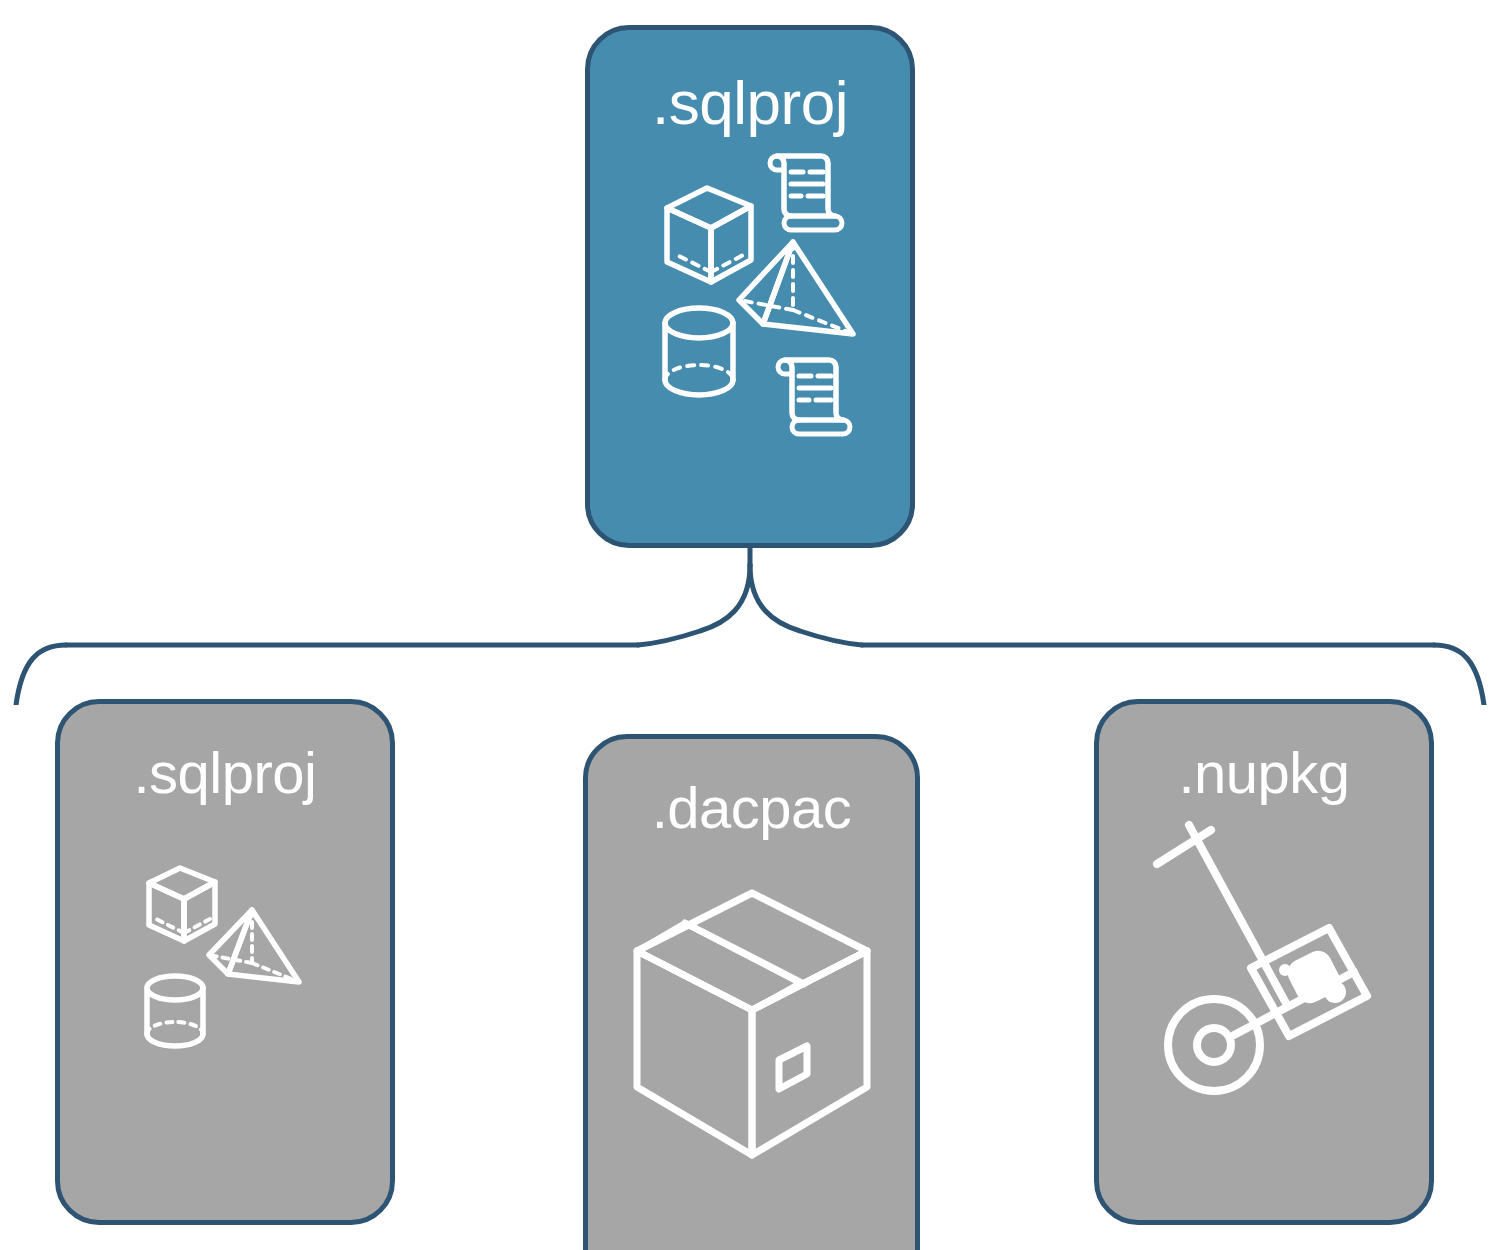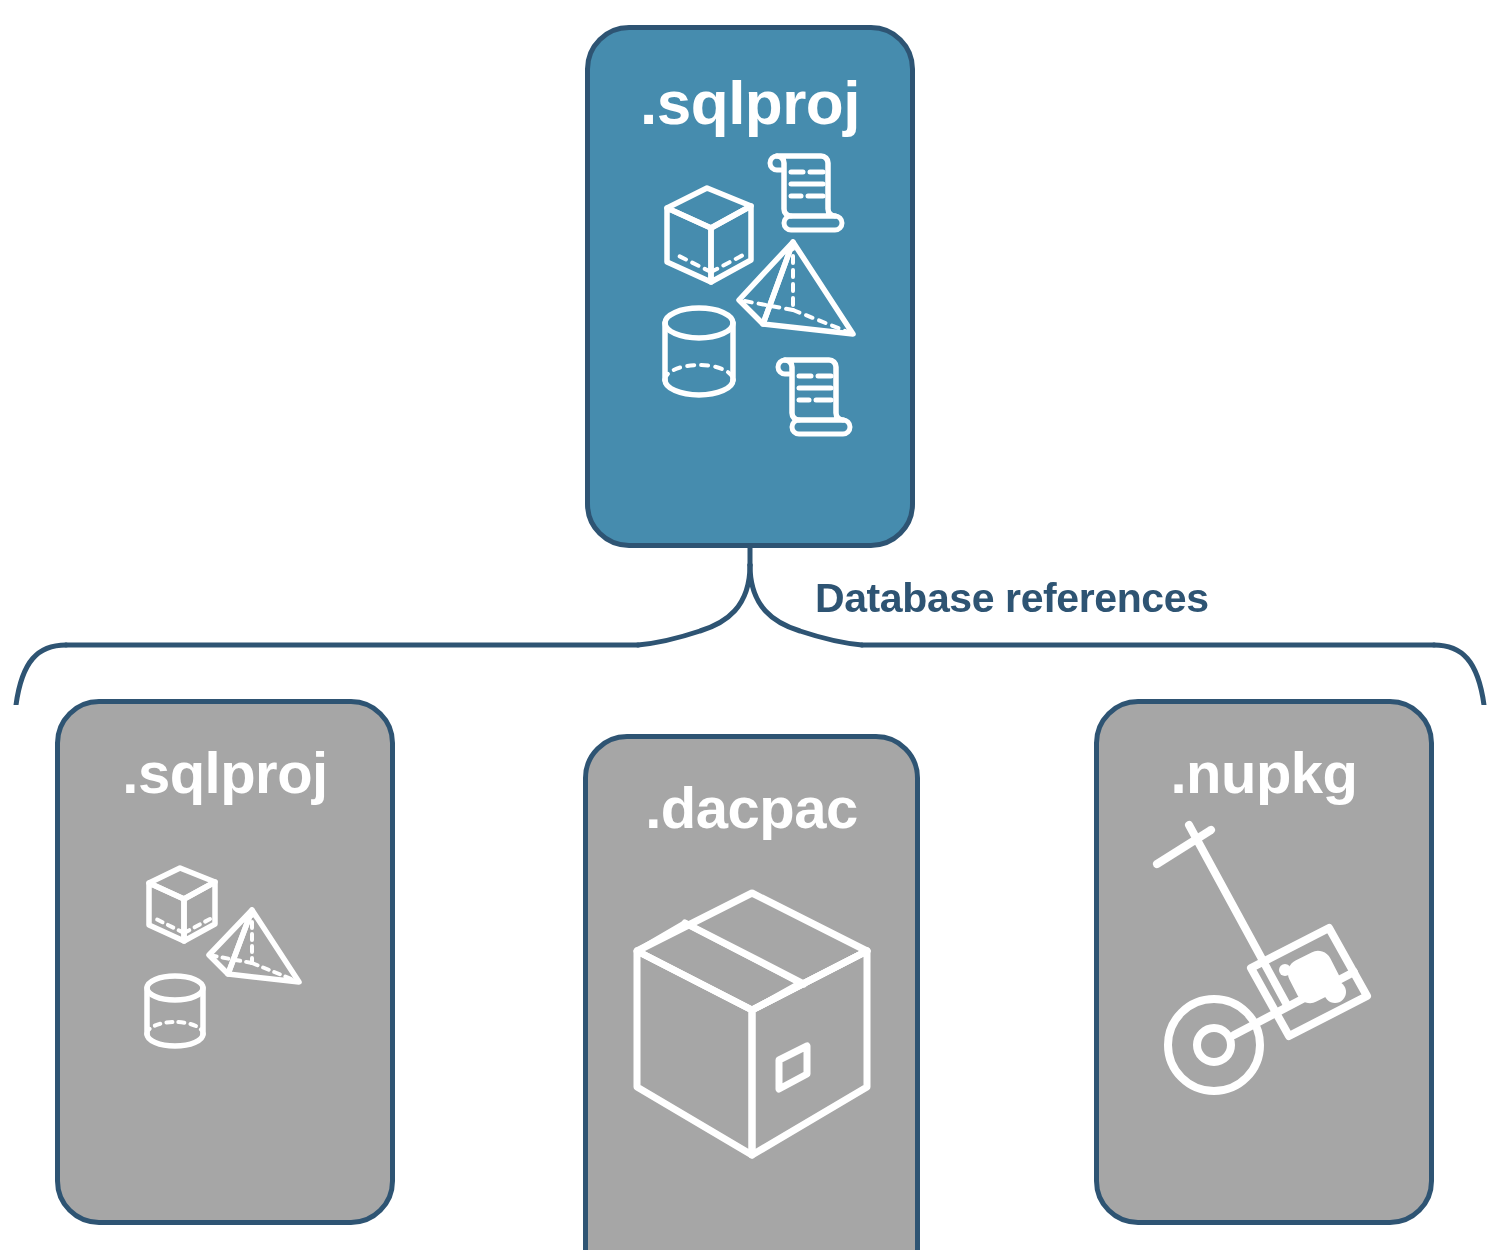--- a/index.html
+++ b/index.html
@@ -30,21 +30,21 @@
     align-items: center;
   }
   .card.primary {
     background: #468cae;
   }
   .card.secondary {
     background: #a6a6a6;
   }
   .card-title {
     color: #ffffff;
-    font-weight: bold;
+    font-weight: normal;
     letter-spacing: -0.5px;
     line-height: 1;
     white-space: nowrap;
     user-select: none;
     text-align: right;
   }
 
   #card-root {
     left: 585px;
     top: 25px;
@@ -178,21 +178,20 @@
     <path d="M750 20 C750 62 726 78 700 86 C676 94 660 98 638 100"></path>
     <path d="M750 20 C750 62 774 78 800 86 C824 94 840 98 862 100"></path>
 
     <path d="M638 100 L66 100"></path>
     <path d="M862 100 L1434 100"></path>
 
     <path d="M66 100 C38 100 22 116 16 160"></path>
     <path d="M1434 100 C1462 100 1478 116 1484 160"></path>
   </svg>
 
-  <div id="brace-label">Database references</div>
 
   <div class="card secondary" id="card-sqlproj-ref">
     <div class="card-title">.sqlproj</div>
 
     <svg class="art" width="230" height="250" viewBox="0 0 230 250" fill="none" stroke="#ffffff" stroke-width="5.5" stroke-linecap="round" stroke-linejoin="round">
 
       <g transform="translate(34,44)">
         <path d="M5 19 L36 4 L71 18 L40 35 Z"></path>
         <path d="M5 19 L5 61 L40 77 L40 35 Z"></path>
         <path d="M40 35 L40 77 L71 60 L71 18 Z"></path>

